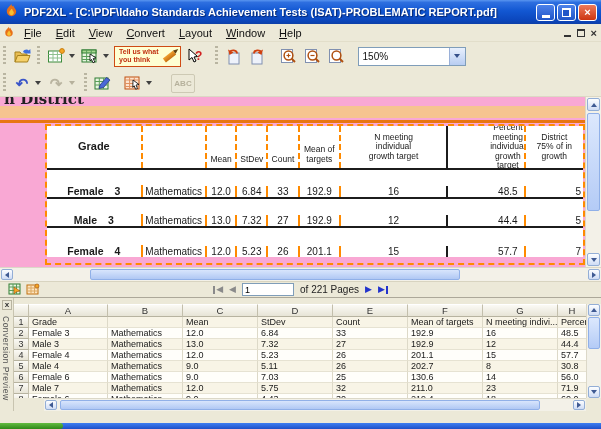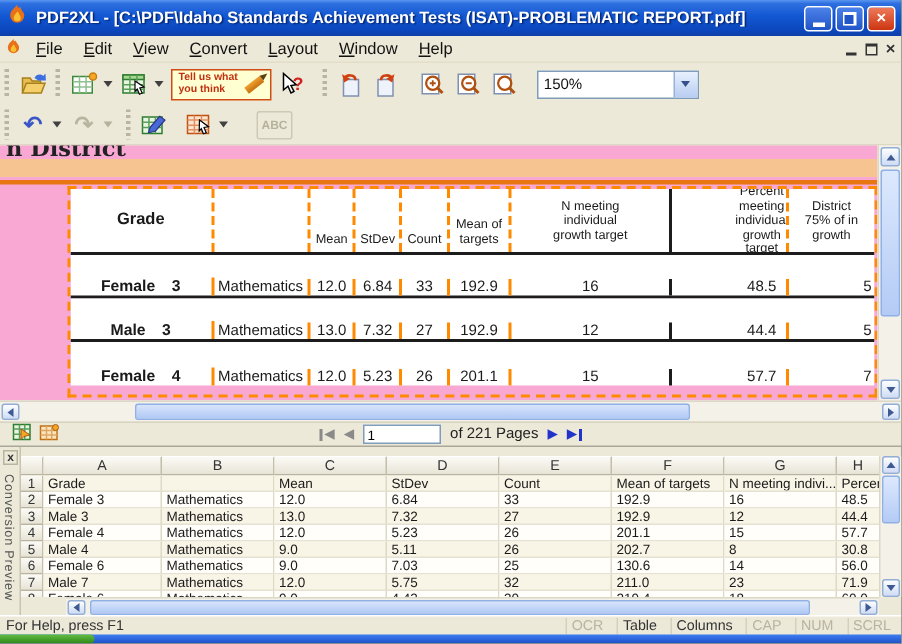--- a/index.html
+++ b/index.html
@@ -550,27 +550,18 @@
       <div class="sb-btn" style="left:1px;top:1px;width:12px;height:10px;">
           <span class="tri-lf"></span>
         </div>
       <div class="sb-thumb h" style="left:16px;top:1px;width:480px;height:10px;"></div>
       <div class="sb-btn" style="right:1px;top:1px;width:12px;height:10px;">
           <span class="tri-rt"></span>
         </div>
     </div>
   </div>
 
-  <div class="statusbar">
-    <span class="sb-help">For Help, press F1</span>
-    <span class="ind off">OCR</span>
-    <span class="ind">Table</span>
-    <span class="ind">Columns</span>
-    <span class="ind off">CAP</span>
-    <span class="ind off">NUM</span>
-    <span class="ind off" style="margin-right:4px;">SCRL</span>
-  </div>
 
   <div class="taskbar">
     <div class="startbtn"></div>
   </div>
 
 </div>
 
 </body></html>

